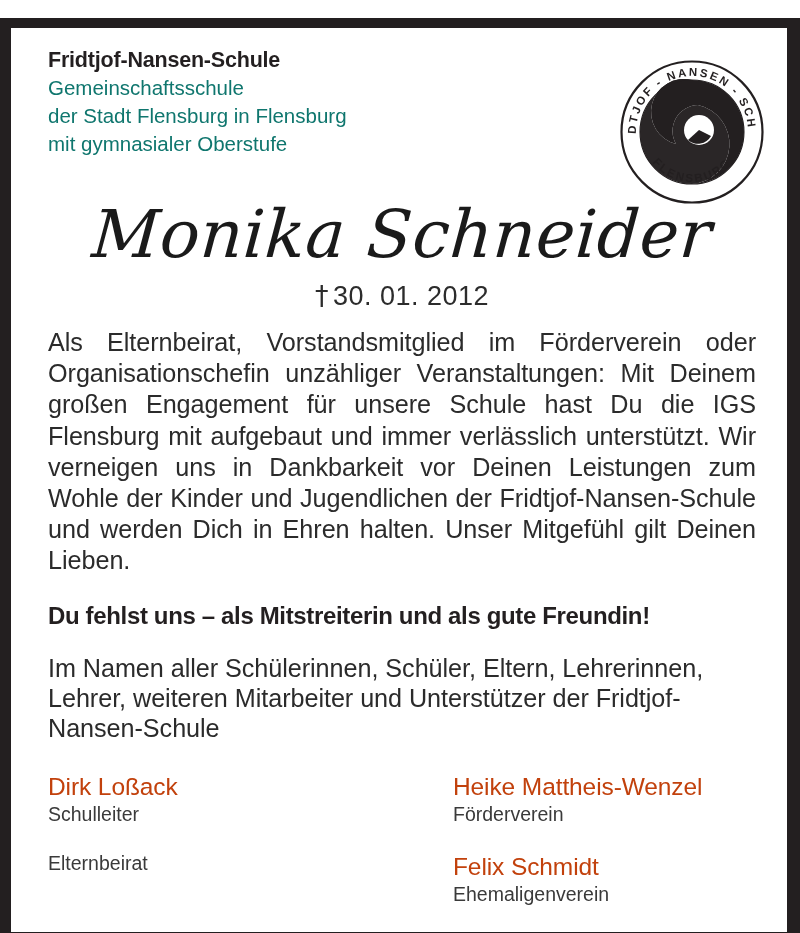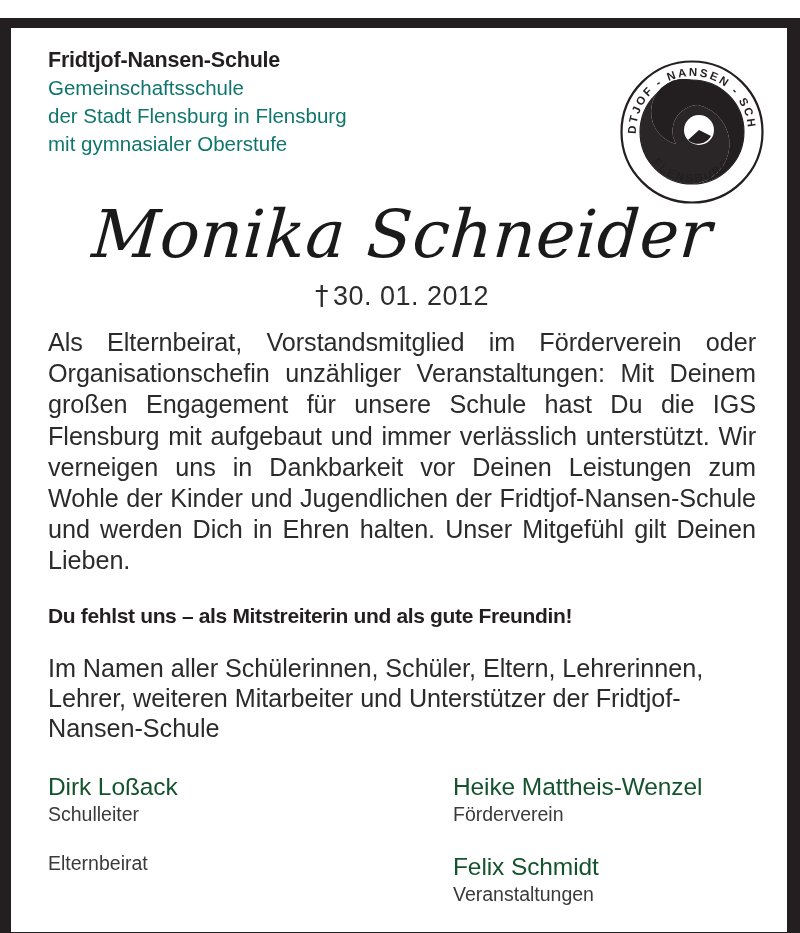--- a/index.html
+++ b/index.html
@@ -112,21 +112,21 @@
     line-height: 31.2px;
     color: #2b2b2b;
     text-align: justify;
     text-justify: inter-word;
     letter-spacing: -0.05px;
     hyphens: manual;
   }
 
   .farewell-line {
     margin-top: 24px;
-    font-size: 21px;
+    font-size: 24px;
     line-height: 30px;
     font-weight: bold;
     color: #231f20;
     letter-spacing: -0.35px;
     white-space: nowrap;
   }
 
   .behalf-text {
     margin-top: 22px;
     font-size: 25.2px;
@@ -138,21 +138,21 @@
   
   .signature-grid {
     margin-top: 28px;
     display: grid;
     grid-template-columns: 405px 1fr;
     grid-row-gap: 24px;
   }
   .signatory-name {
     font-size: 24.5px;
     line-height: 31px;
-    color: #14532d;
+    color: #c2410c;
     letter-spacing: -0.1px;
     white-space: nowrap;
   }
   .signatory-role {
     font-size: 19.5px;
     line-height: 25px;
     color: #3a3a3a;
     white-space: nowrap;
   }
 </style>
@@ -212,19 +212,19 @@
         </div>
         <div>
           <div class="signatory-name">Heike Mattheis-Wenzel</div>
           <div class="signatory-role">Förderverein</div>
         </div>
         <div>
           <div class="signatory-role">Elternbeirat</div>
         </div>
         <div>
           <div class="signatory-name">Felix Schmidt</div>
-          <div class="signatory-role">Veranstaltungen</div>
+          <div class="signatory-role">Ehemaligenverein</div>
         </div>
       </div>
 
     </div>
   </div>
 </div>
 
 </body></html>

